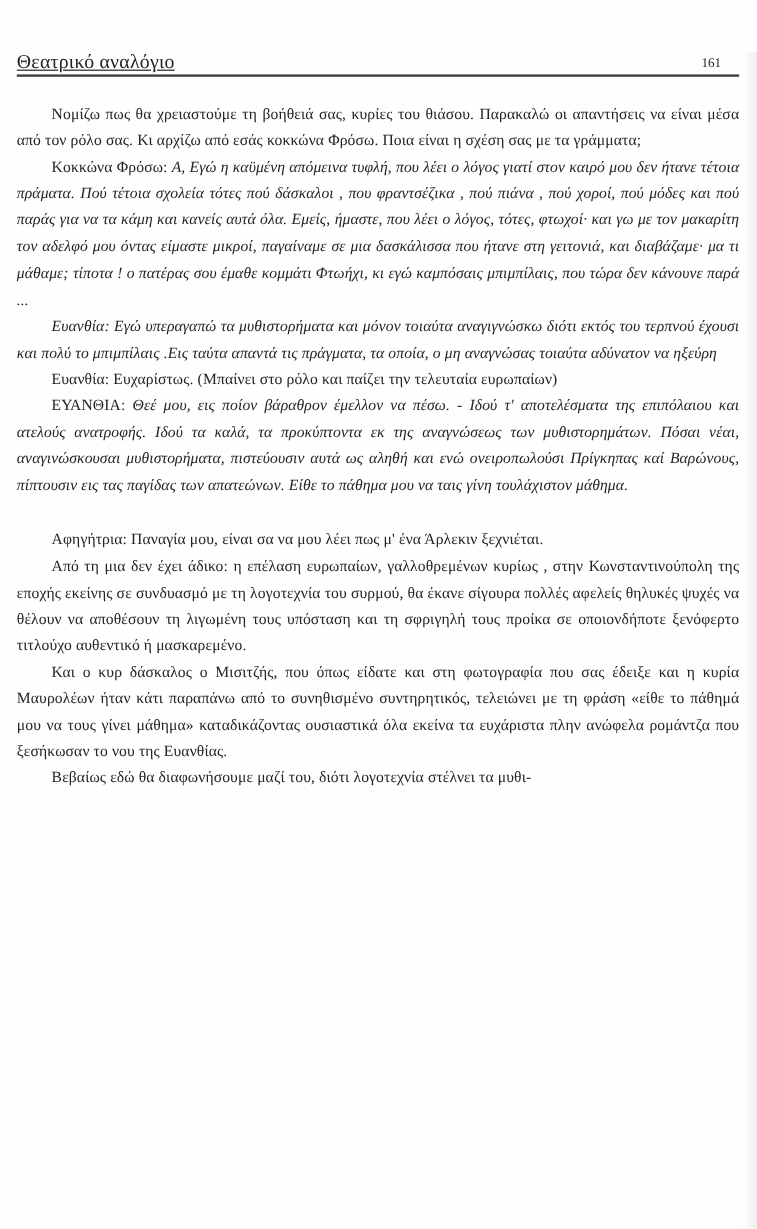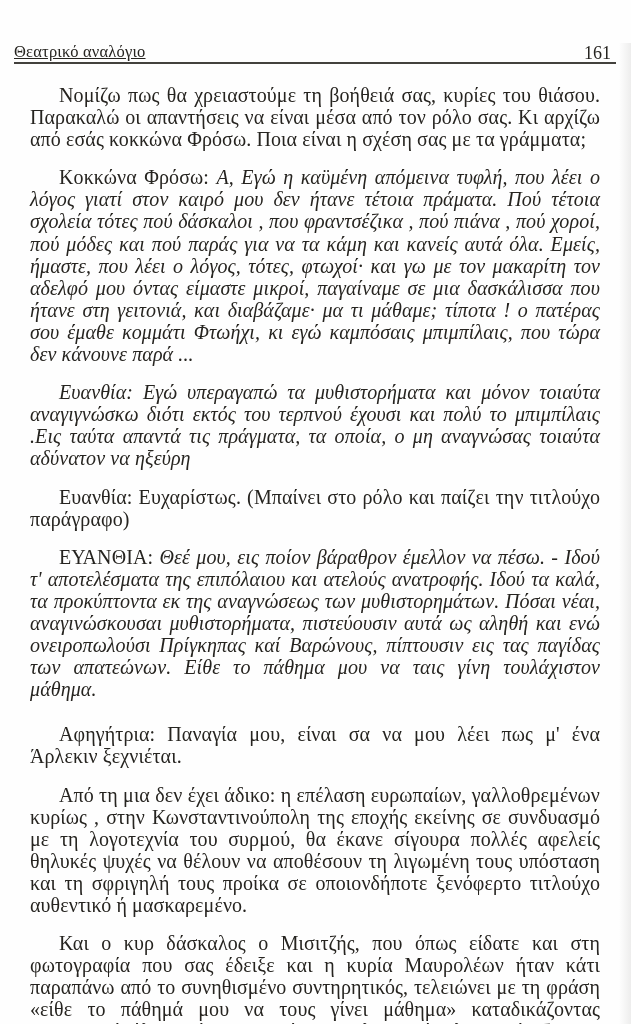--- a/index.html
+++ b/index.html
@@ -30,33 +30,33 @@
     height: 17px;
     text-decoration: underline;
   }
   .running-title {
     font-size: 16.5px;
     line-height: 17px;
     letter-spacing: 0.2px;
   }
   .page-number {
     position: absolute;
-    right: 5px;
+    right: 15px;
     bottom: 0;
-    font-size: 18px;
+    font-size: 11px;
     line-height: 17px;
   }
   
   .page-body {
     margin-top: 20px;
   }
   .para {
-    margin: 16px;
+    margin: 0;
     text-indent: 29px;
-    font-size: 20px;
+    font-size: 13px;
     line-height: 22.1px;
     text-align: justify;
     letter-spacing: 0.1px;
   }
   .para.spaced {
     margin-top: 23px;
   }
   .seg-roman { font-style: normal; }
   .seg-italic { font-style: italic; }
   
@@ -76,21 +76,21 @@
 <div class="page">
   <div class="header">
     <span class="running-title">Θεατρικό αναλόγιο</span>
     <span class="page-number">161</span>
   </div>
 
   <div class="page-body">
       <p class="para"><span class="seg-roman">Νομίζω πως θα χρειαστούμε τη βοήθειά σας, κυρίες του θιάσου. Παρακαλώ οι απαντήσεις να είναι μέσα από τον ρόλο σας. Κι αρχίζω από εσάς κοκκώνα Φρόσω. Ποια είναι η σχέση σας με τα γράμματα;</span></p>
       <p class="para"><span class="seg-roman">Κοκκώνα Φρόσω: </span><span class="seg-italic">Α, Εγώ η καϋμένη απόμεινα τυφλή, που λέει ο λόγος γιατί στον καιρό μου δεν ήτανε τέτοια πράματα. Πού τέτοια σχολεία τότες πού δάσκαλοι , που φραντσέζικα , πού πιάνα , πού χοροί, πού μόδες και πού παράς για να τα κάμη και κανείς αυτά όλα. Εμείς, ήμαστε, που λέει ο λόγος, τότες, φτωχοί· και γω με τον μακαρίτη τον αδελφό μου όντας είμαστε μικροί, παγαίναμε σε μια δασκάλισσα που ήτανε στη γειτονιά, και διαβάζαμε· μα τι μάθαμε; τίποτα ! ο πατέρας σου έμαθε κομμάτι Φτωήχι, κι εγώ καμπόσαις μπιμπίλαις, που τώρα δεν κάνουνε παρά ...</span></p>
       <p class="para"><span class="seg-italic">Ευανθία: Εγώ υπεραγαπώ τα μυθιστορήματα και μόνον τοιαύτα αναγιγνώσκω διότι εκτός του τερπνού έχουσι και πολύ το μπιμπίλαις .Εις ταύτα απαντά τις πράγματα, τα οποία, ο μη αναγνώσας τοιαύτα αδύνατον να ηξεύρη</span></p>
-      <p class="para"><span class="seg-roman">Ευανθία: Ευχαρίστως. (Μπαίνει στο ρόλο και παίζει την τιτλούχο παράγραφο)</span></p>
+      <p class="para"><span class="seg-roman">Ευανθία: Ευχαρίστως. (Μπαίνει στο ρόλο και παίζει την τελευταία ευρωπαίων)</span></p>
       <p class="para"><span class="seg-roman">ΕΥΑΝΘΙΑ: </span><span class="seg-italic">Θεέ μου, εις ποίον βάραθρον έμελλον να πέσω. - Ιδού τ' αποτελέσματα της επιπόλαιου και ατελούς ανατροφής. Ιδού τα καλά, τα προκύπτοντα εκ της αναγνώσεως των μυθιστορημάτων. Πόσαι νέαι, αναγινώσκουσαι μυθιστορήματα, πιστεύουσιν αυτά ως αληθή και ενώ ονειροπωλούσι Πρίγκηπας καί Βαρώνους, πίπτουσιν εις τας παγίδας των απατεώνων. Είθε το πάθημα μου να ταις γίνη τουλάχιστον μάθημα.</span></p>
       <p class="para spaced"><span class="seg-roman">Αφηγήτρια: Παναγία μου, είναι σα να μου λέει πως μ' ένα Άρλεκιν ξεχνιέται.</span></p>
       <p class="para"><span class="seg-roman">Από τη μια δεν έχει άδικο: η επέλαση ευρωπαίων, γαλλοθρεμένων κυρίως , στην Κωνσταντινούπολη της εποχής εκείνης σε συνδυασμό με τη λογοτεχνία του συρμού, θα έκανε σίγουρα πολλές αφελείς θηλυκές ψυχές να θέλουν να αποθέσουν τη λιγωμένη τους υπόσταση και τη σφριγηλή τους προίκα σε οποιονδήποτε ξενόφερτο τιτλούχο αυθεντικό ή μασκαρεμένο.</span></p>
       <p class="para"><span class="seg-roman">Και ο κυρ δάσκαλος ο Μισιτζής, που όπως είδατε και στη φωτογραφία που σας έδειξε και η κυρία Μαυρολέων ήταν κάτι παραπάνω από το συνηθισμένο συντηρητικός, τελειώνει με τη φράση «είθε το πάθημά μου να τους γίνει μάθημα» καταδικάζοντας ουσιαστικά όλα εκείνα τα ευχάριστα πλην ανώφελα ρομάντζα που ξεσήκωσαν το νου της Ευανθίας.</span></p>
       <p class="para"><span class="seg-roman">Βεβαίως εδώ θα διαφωνήσουμε μαζί του, διότι λογοτεχνία στέλνει τα μυθι-</span></p>
     </div>
 
   <div class="scan-edge"></div>
 </div>
 

